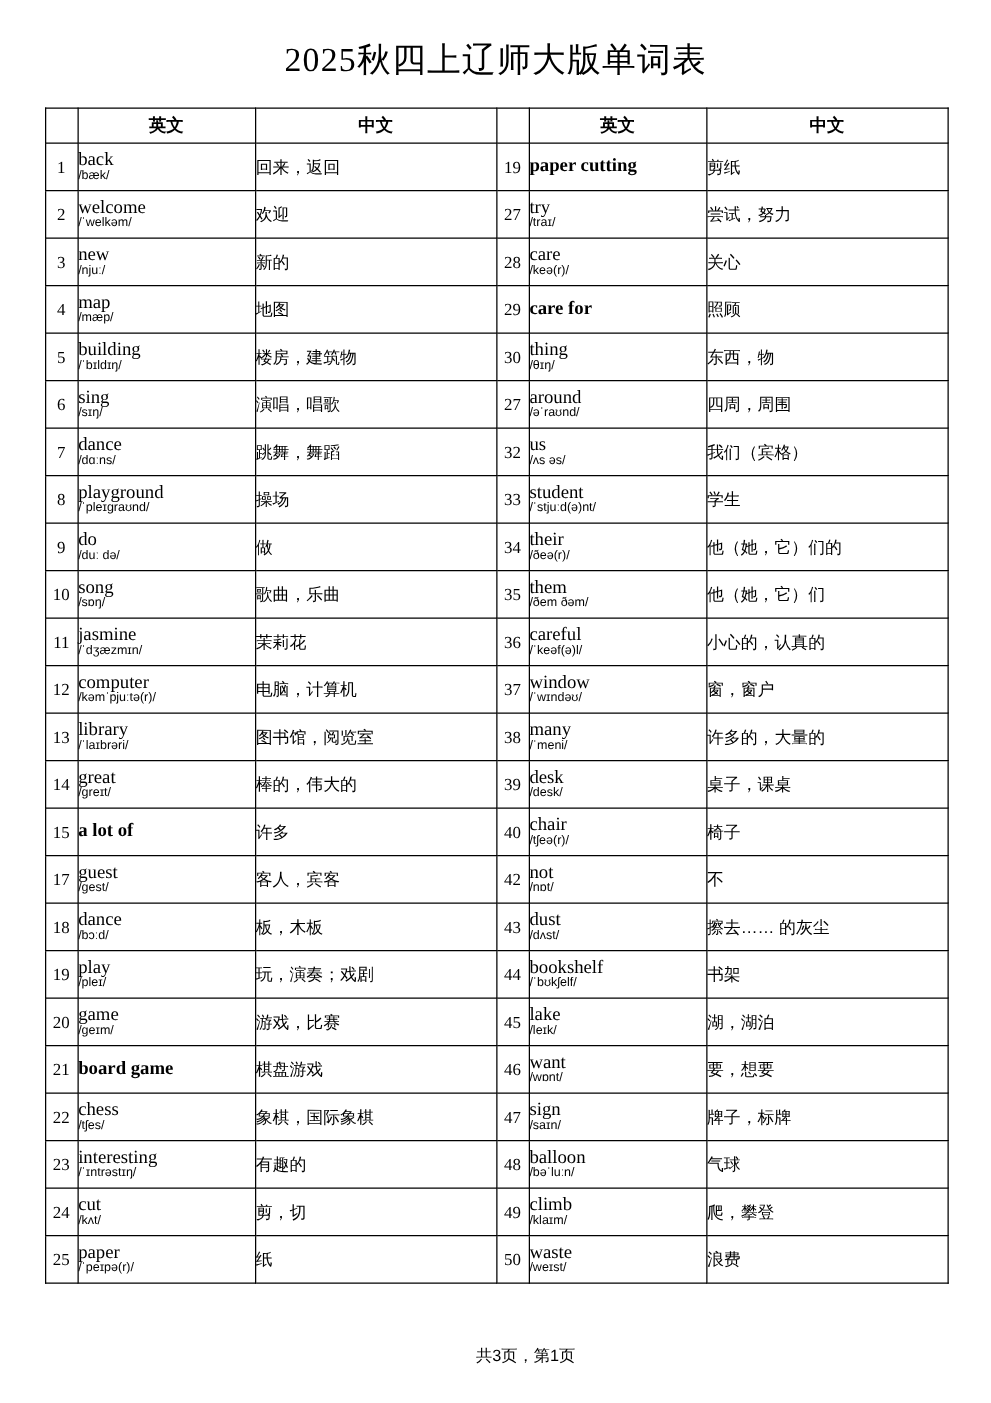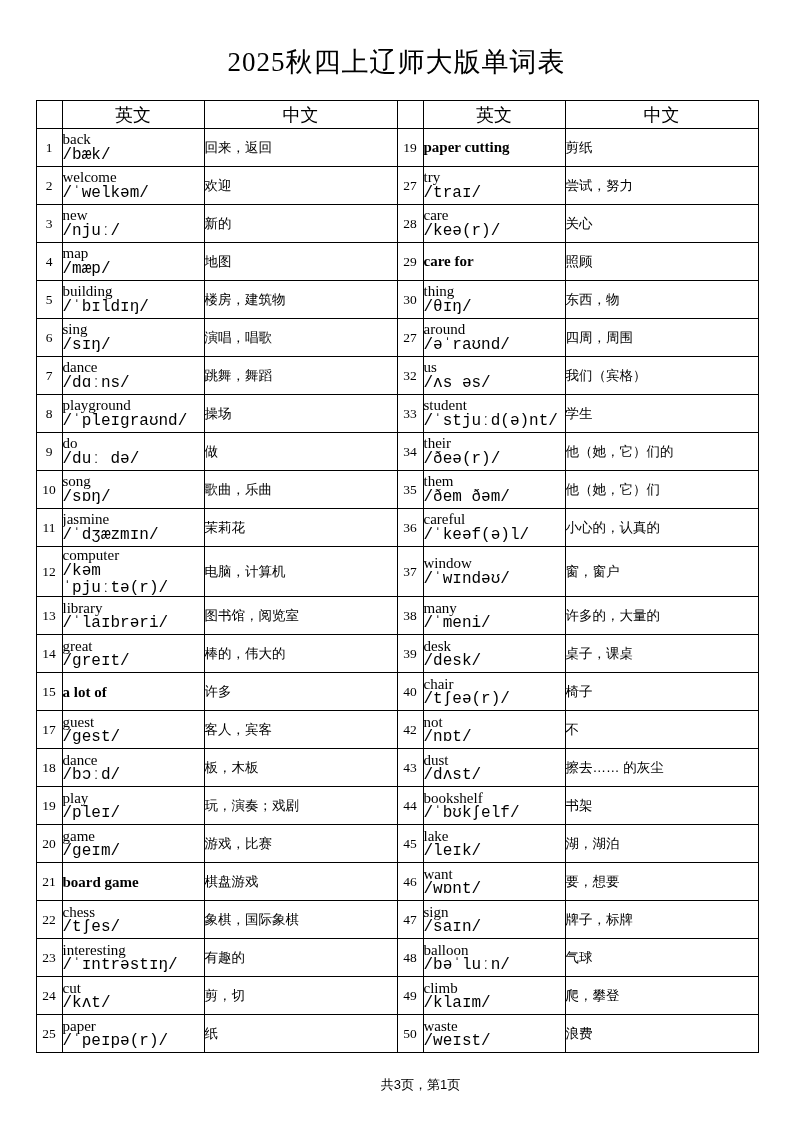--- a/index.html
+++ b/index.html
@@ -21,21 +21,21 @@
     padding: 0;
     position: relative;
   }
   .doc-title {
     text-align: center;
     font-family: "Liberation Serif", serif;
     font-size: 27px;
     font-weight: normal;
     letter-spacing: 1px;
     margin: 0;
-    padding-top: 44px;
+    padding-top: 30px;
     padding-bottom: 20px;
   }
   .table-wrap {
     width: 722px;
     margin: 0 auto;
   }
   table.word-table {
     border-collapse: collapse;
     width: 100%;
     table-layout: fixed;
@@ -45,22 +45,22 @@
     padding: 0;
     vertical-align: middle;
   }
   
   col.c-num { width: 26px; }
   col.c-en  { width: 142px; }
   col.c-zh  { width: 193px; }
 
   thead th {
     height: 27px;
-    font-size: 18px;
-    font-weight: normal;
+    font-size: 14px;
+    font-weight: bold;
     font-family: "Liberation Sans", sans-serif;
   }
   thead th.blank { }
 
   tbody td {
     height: 37px;
   }
   td.num {
     text-align: center;
     font-size: 13.5px;
@@ -76,22 +76,22 @@
     font-family: "Liberation Sans", sans-serif;
   }
   .word {
     display: block;
     font-size: 15px;
     font-family: "Liberation Serif", serif;
     line-height: 1.12;
   }
   .phon {
     display: block;
-    font-size: 16px;
-    font-family: Liberation Mono, monospace;
+    font-size: 10px;
+    font-family: Liberation Sans, sans-serif;
     line-height: 1.05;
     margin-top: -1px;
   }
   .phon:empty { display: none; }
   .word.single {
     line-height: 1.1;
     font-weight: bold;
   }
   .footer {
     position: absolute;

